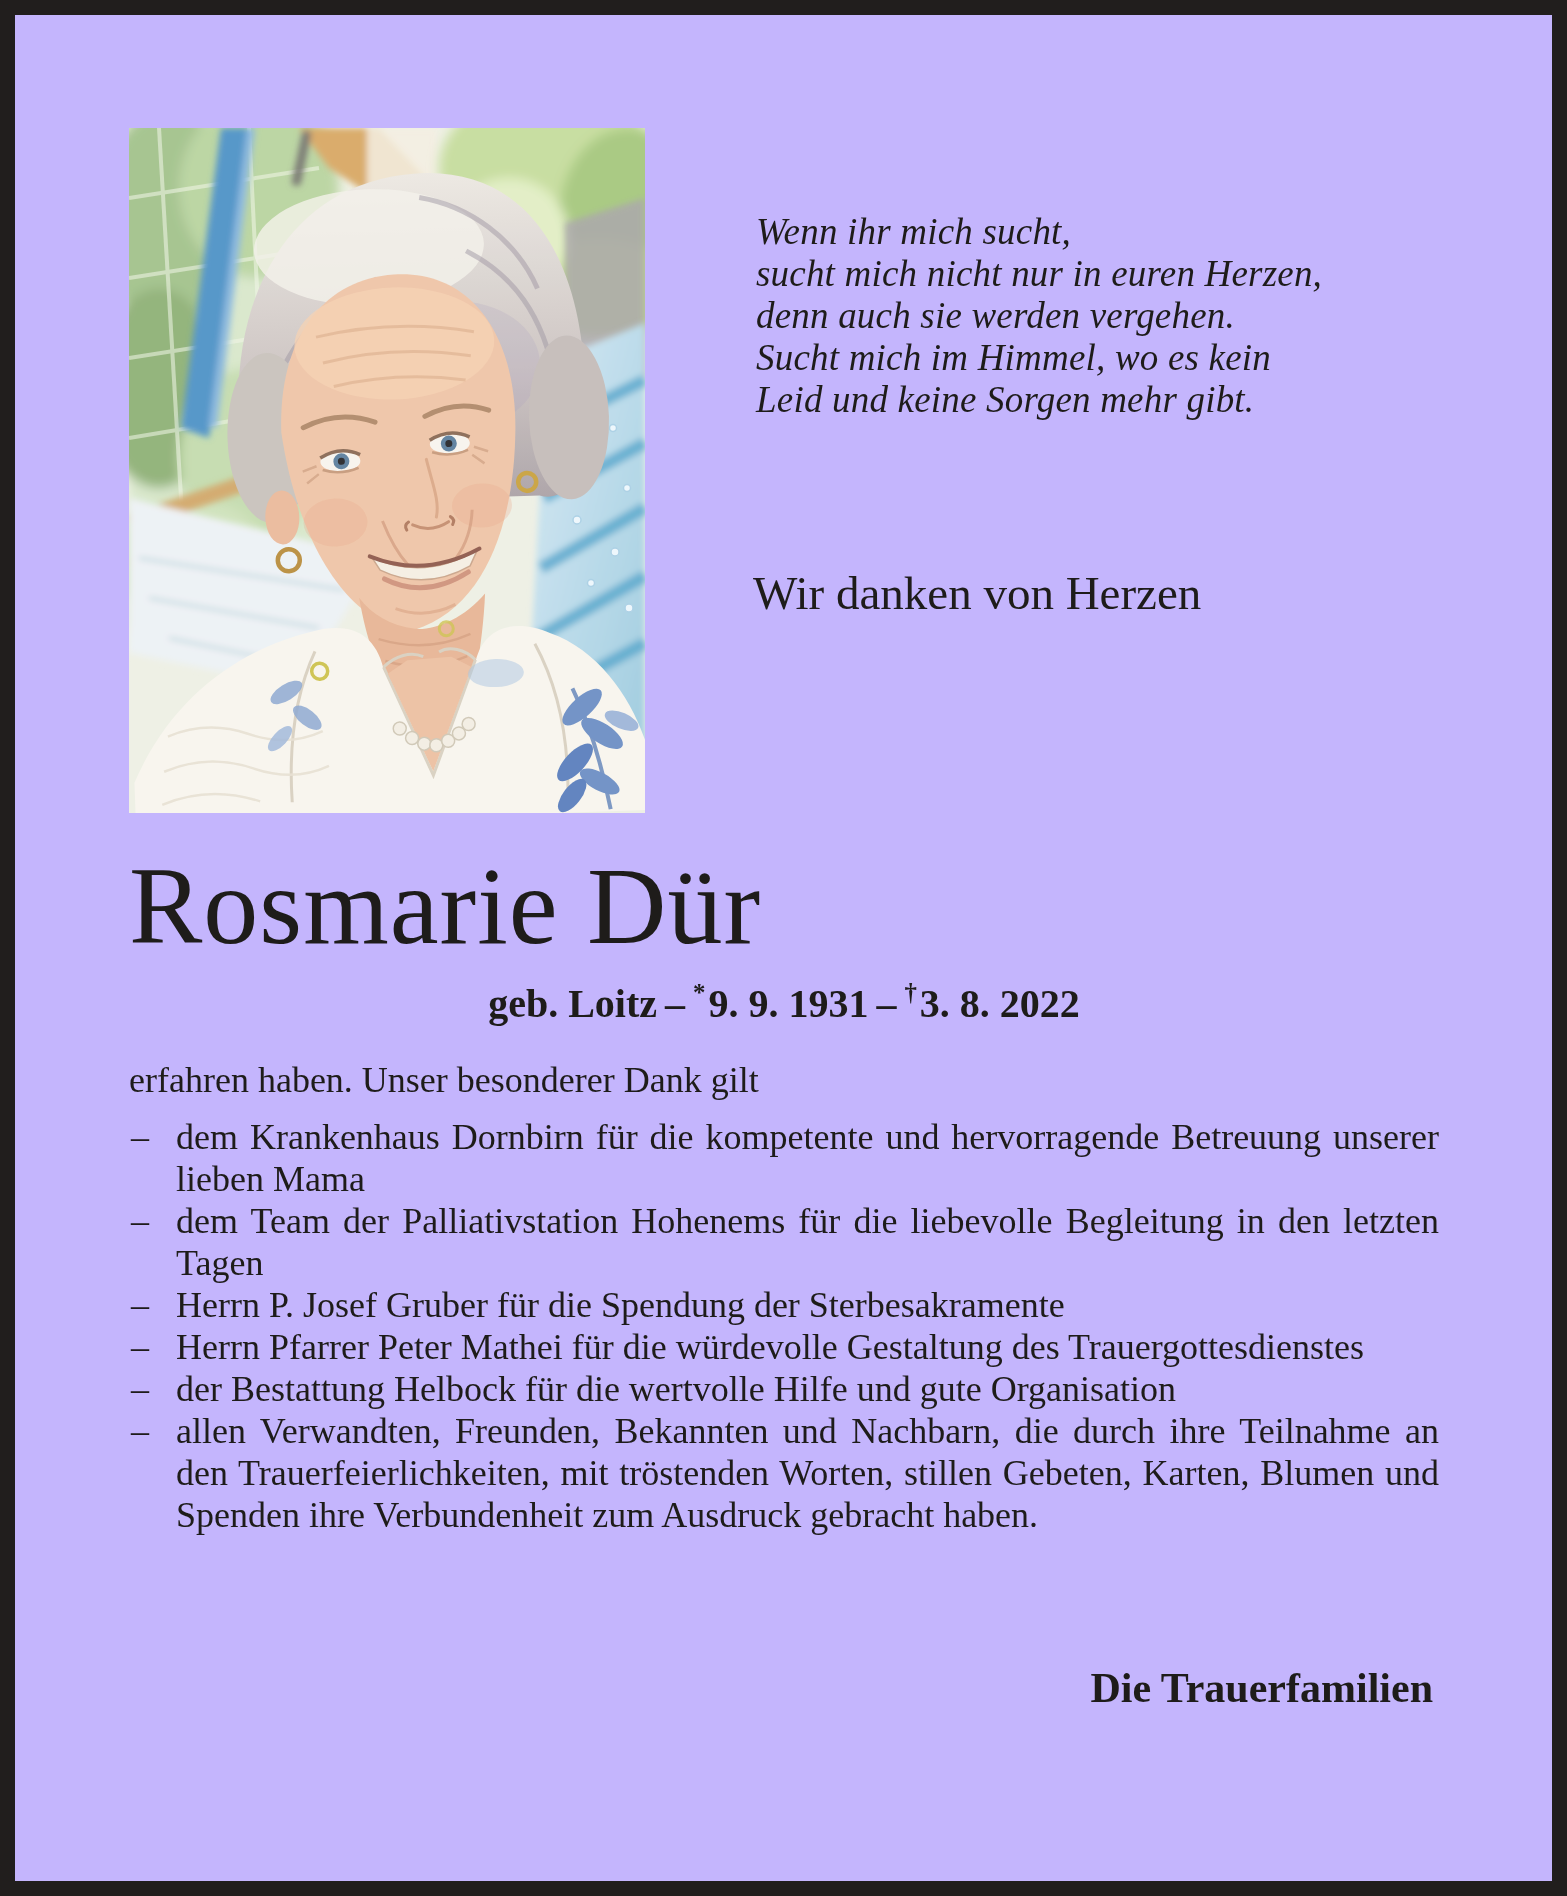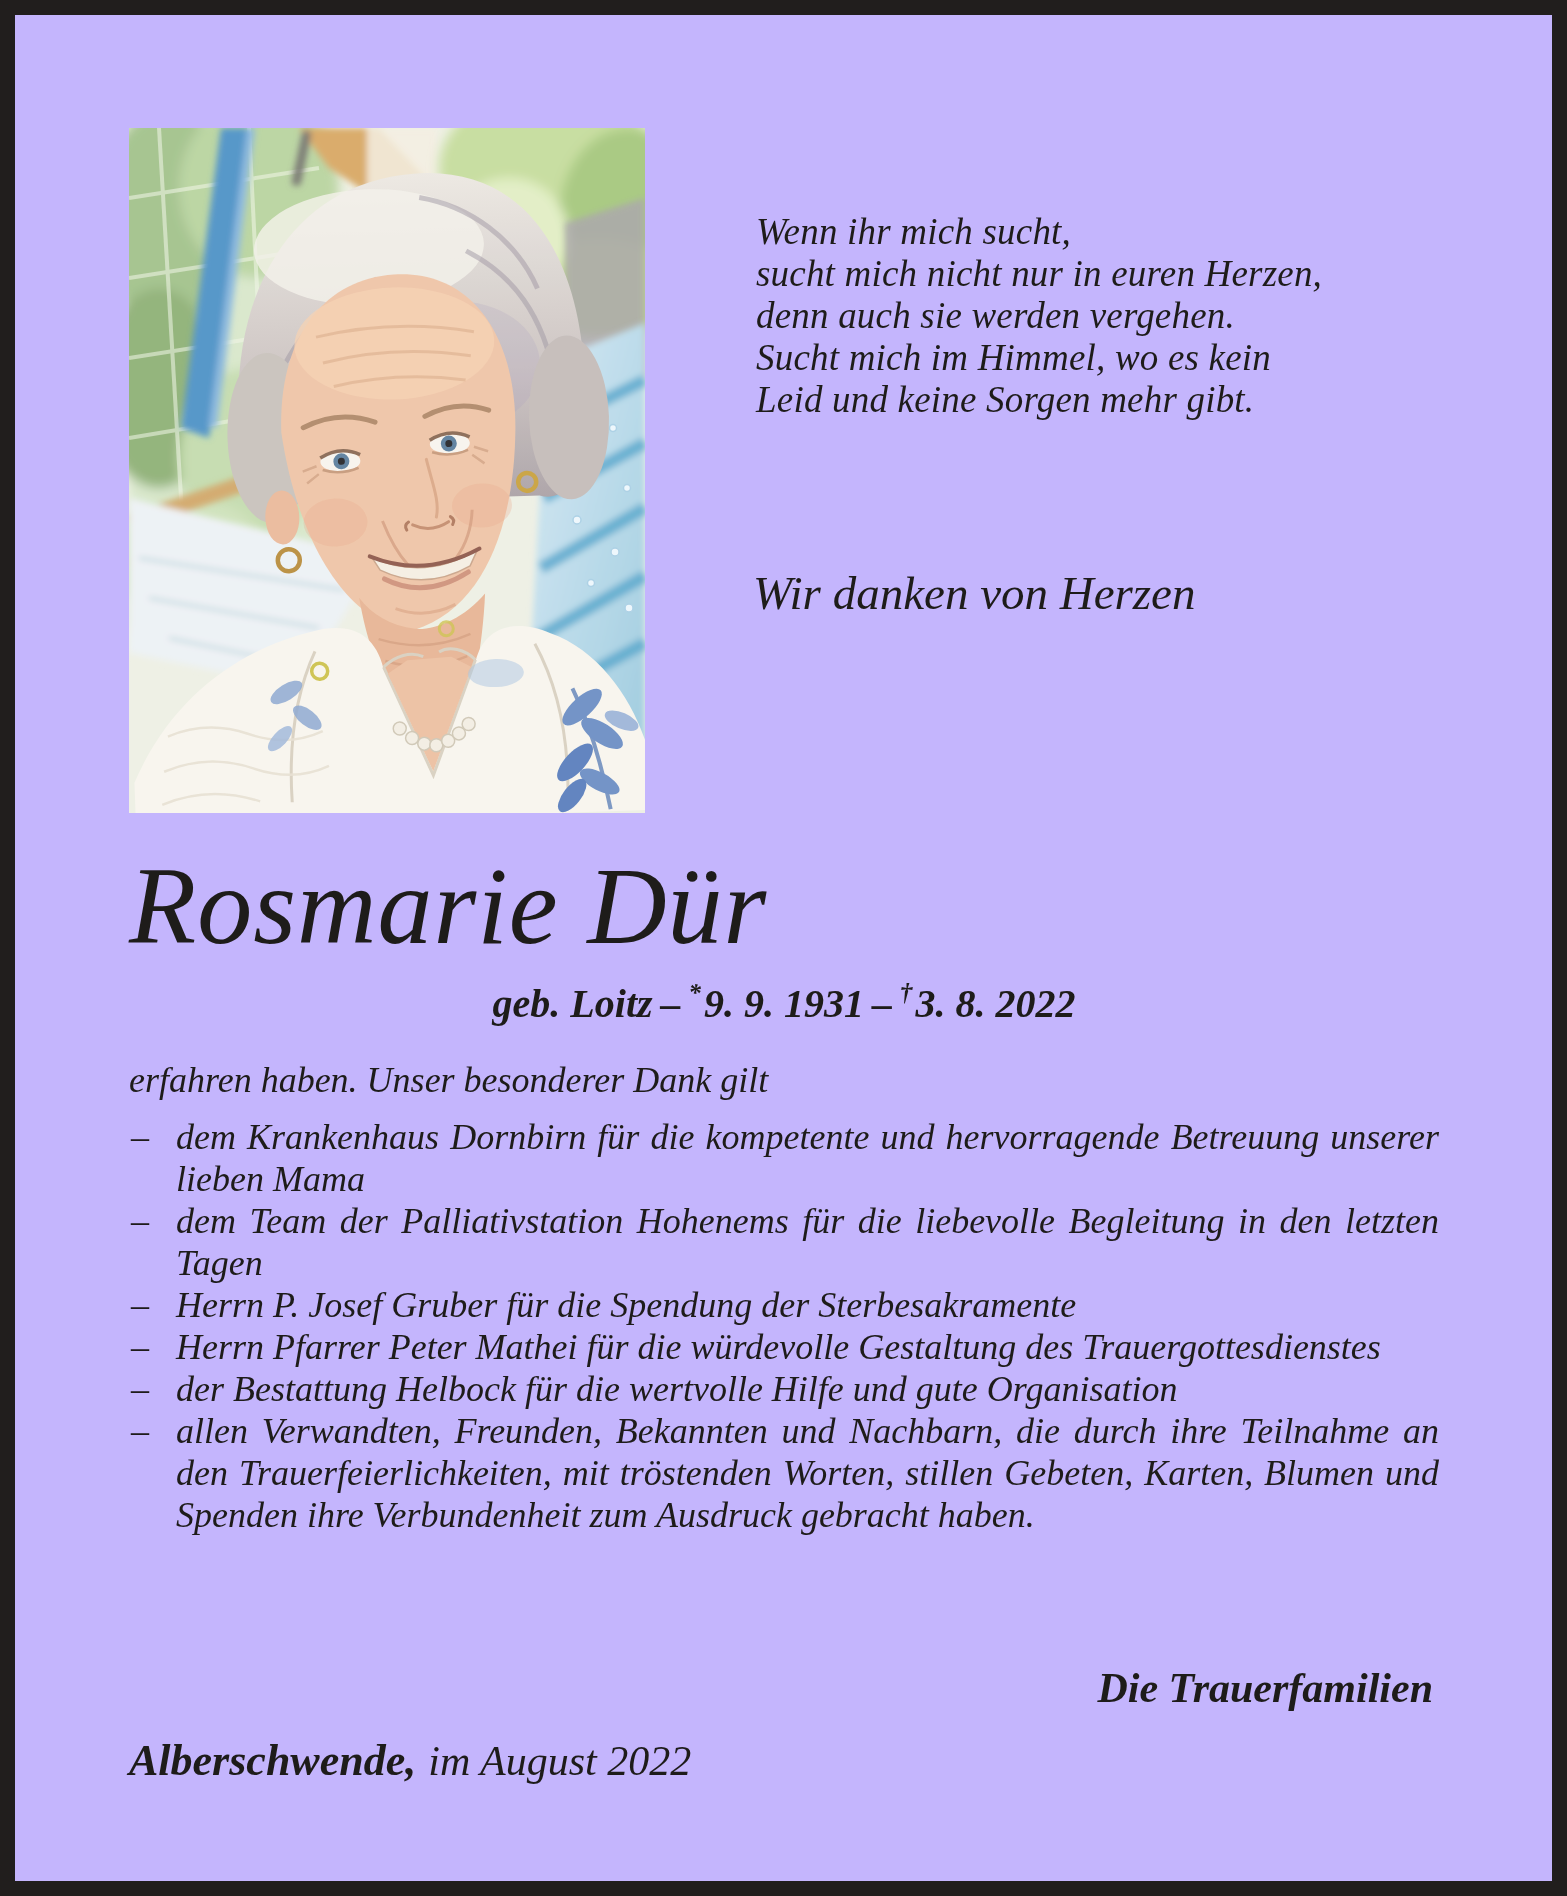--- a/index.html
+++ b/index.html
@@ -6,21 +6,21 @@
   .page{
     position:relative;
     width:1567px;height:1896px;
     box-sizing:border-box;
     background:#c4b5fd;
     border:15px solid #211e1d;
     font-family:"Liberation Serif","DejaVu Serif",serif;
     color:#1e1c1a;
     overflow:hidden;
   }
-  .abs{position:absolute;font-style:italic;}
+  .abs{position:absolute;}
 
   
   .photo{
     left:114px;top:113px;width:516px;height:685px;
     overflow:hidden;
   }
   .photo svg{display:block;width:100%;height:100%;}
 
   
   .poem{
@@ -325,17 +325,14 @@
       <li class="ack-item"><span class="dash">–</span><span>dem Krankenhaus Dornbirn für die kompetente und hervorragende Betreuung unserer lieben Mama</span></li>
       <li class="ack-item"><span class="dash">–</span><span>dem Team der Palliativstation Hohenems für die liebevolle Begleitung in den letzten Tagen</span></li>
       <li class="ack-item"><span class="dash">–</span><span>Herrn P. Josef Gruber für die Spendung der Sterbesakramente</span></li>
       <li class="ack-item"><span class="dash">–</span><span>Herrn Pfarrer Peter Mathei für die würdevolle Gestaltung des Trauergottesdienstes</span></li>
       <li class="ack-item"><span class="dash">–</span><span>der Bestattung Helbock für die wertvolle Hilfe und gute Organisation</span></li>
       <li class="ack-item"><span class="dash">–</span><span>allen Verwandten, Freunden, Bekannten und Nachbarn, die durch ihre Teilnahme an den Trauerfeierlichkeiten, mit tröstenden Worten, stillen Gebeten, Karten, Blumen und Spenden ihre Verbundenheit zum Ausdruck gebracht haben.</span></li>
     </ul>
   </div>
 
   <div class="abs familien">Die Trauerfamilien</div>
-  <div class="abs place-date">
-    <span class="place">Alberschwende,</span><span>im August 2022</span>
-  </div>
 
 </div>
 
 </body></html>

